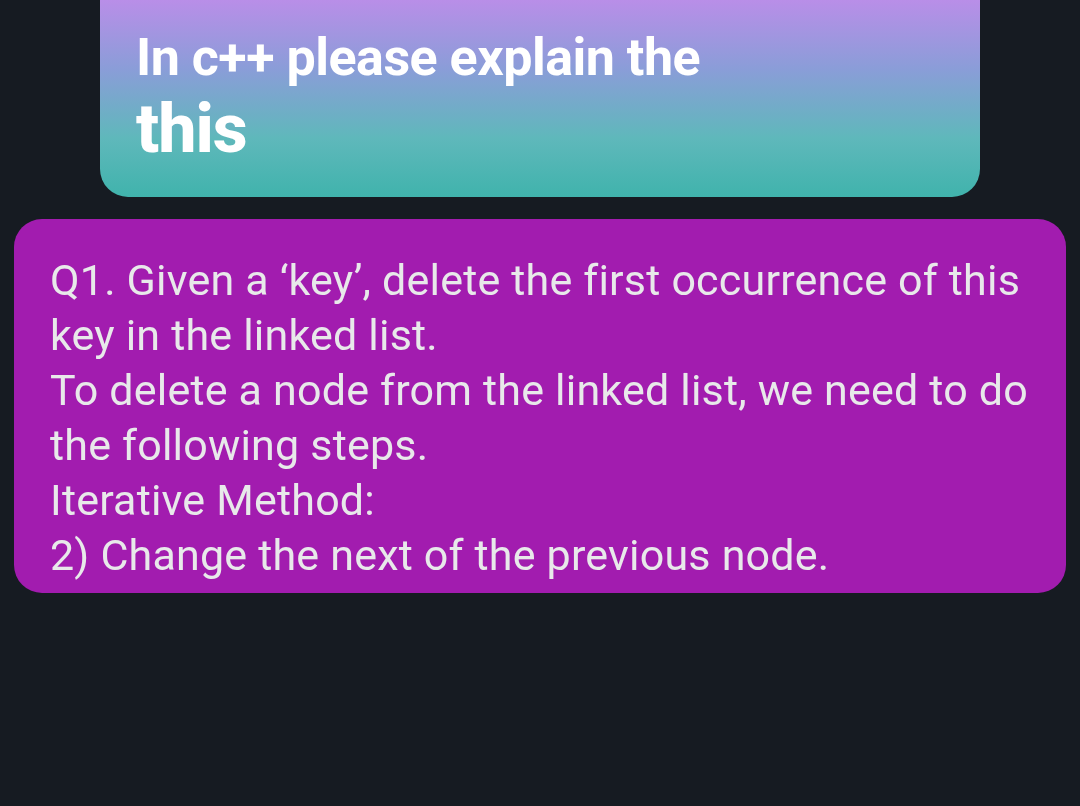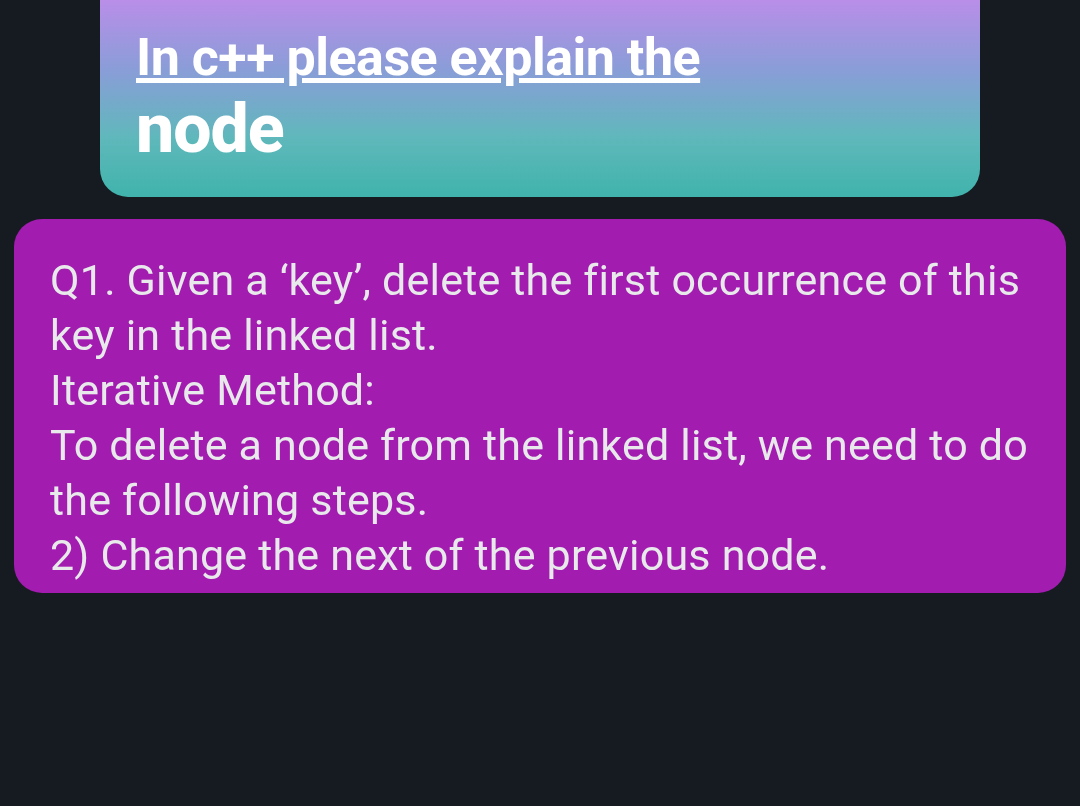--- a/index.html
+++ b/index.html
@@ -22,21 +22,20 @@
     background: linear-gradient(180deg, #b98ee8 0%, #8a9dd8 35%, #5fb8bb 70%, #40b3ac 100%);
     border-radius: 0 0 28px 28px;
     padding: 28px 36px 30px 36px;
     color: #ffffff;
   }
   .header-line1 {
     font-size: 52px;
     font-weight: 700;
     line-height: 1.15;
     letter-spacing: -0.5px;
-    text-decoration: underline;
   }
   .header-line2 {
     font-size: 68px;
     font-weight: 800;
     line-height: 1.1;
     letter-spacing: -1px;
     margin-top: 4px;
   }
   .content-card {
     margin: 22px 14px 0 14px;
@@ -53,23 +52,23 @@
   }
   .body-text p {
     margin: 0;
   }
 </style>
 </head>
 <body>
 
 <div class="header-card">
   <div class="header-line1">In c++ please explain the</div>
-  <div class="header-line2">node</div>
+  <div class="header-line2">this</div>
 </div>
 
 <div class="content-card">
   <div class="body-text">
     <p>Q1. Given a ‘key’, delete the first occurrence of this key in the linked list.</p>
+    <p>To delete a node from the linked list, we need to do the following steps.</p>
     <p>Iterative Method:</p>
-    <p>To delete a node from the linked list, we need to do the following steps.</p>
     <p>2) Change the next of the previous node.</p>
   </div>
 </div>
 
 </body></html>

